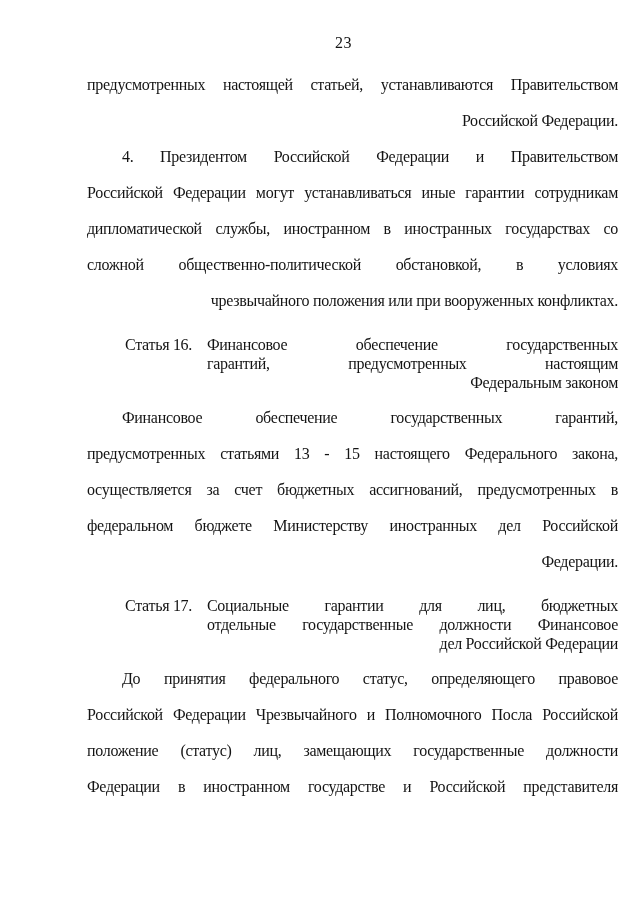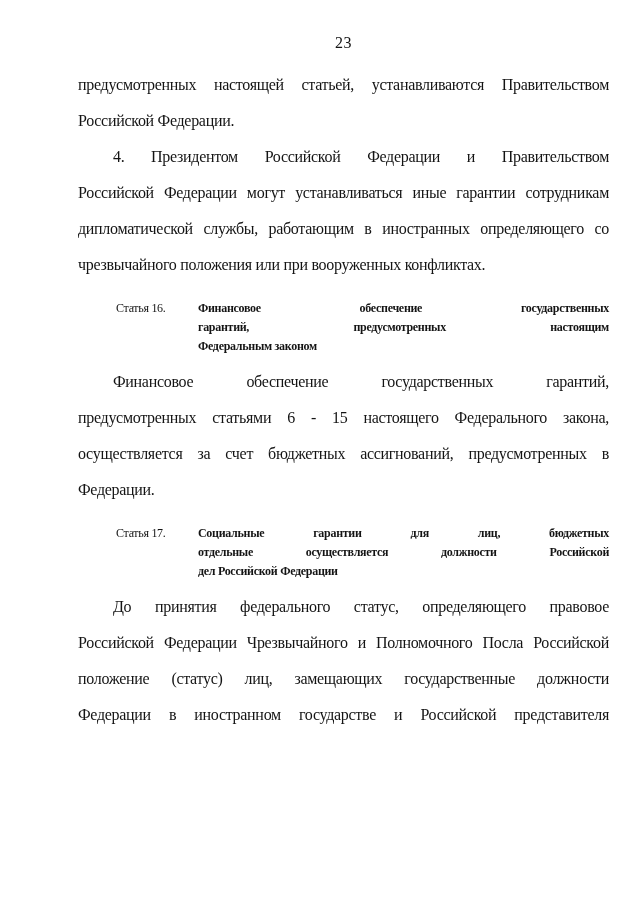--- a/index.html
+++ b/index.html
@@ -16,83 +16,85 @@
     color: #141414;
     background: #ffffff;
   }
   .page-number {
     text-align: center;
     font-size: 16px;
     line-height: 20px;
     margin-bottom: 14px;
     letter-spacing: 0.5px;
   }
-  .doc-body { width: 100%; }
+  .doc-body { width: 100%; margin-left: 9px; }
   .paragraph {
     font-size: 16px;
     line-height: 36px;
     letter-spacing: -0.3px;
     margin: 0;
   }
-  .line { min-height: 36px; text-align: left; }
+  .line { min-height: 36px; text-align: right; }
   .fj { text-align: justify; text-align-last: justify; }
   .indent { text-indent: 35px; }
   .article-heading {
     display: flex;
     align-items: flex-start;
     margin-top: 16px;
     margin-bottom: 8px;
-    font-size: 12px;
+    font-size: 16px;
     line-height: 19px;
     letter-spacing: -0.3px;
   }
   .heading-label {
     flex: 0 0 120px;
     box-sizing: border-box;
     padding-left: 38px;
     font-weight: normal;
   }
-  .heading-title { flex: 1 1 auto; font-weight: bold; }
+  .heading-title { flex: 1 1 auto; font-weight: normal; }
   .heading-title .line { min-height: 19px; }
 </style>
 </head>
 <body>
 
 <div class="page">
   <div class="page-number">23</div>
   <div class="doc-body">
       <div class="paragraph">
         <div class="line fj">предусмотренных настоящей статьей, устанавливаются Правительством</div>
         <div class="line">Российской Федерации.</div>
       </div>
       <div class="paragraph">
         <div class="line fj indent">4. Президентом Российской Федерации и Правительством</div>
         <div class="line fj">Российской Федерации могут устанавливаться иные гарантии сотрудникам</div>
-        <div class="line fj">дипломатической службы, работающим в иностранных определяющего со</div>
+        <div class="line fj">дипломатической службы, иностранном в иностранных государствах со</div>
+        <div class="line fj">сложной общественно-политической обстановкой, в условиях</div>
         <div class="line">чрезвычайного положения или при вооруженных конфликтах.</div>
       </div>
       <div class="article-heading">
         <div class="heading-label">Статья 16.</div>
         <div class="heading-title">
           <div class="line fj">Финансовое обеспечение государственных</div>
           <div class="line fj">гарантий, предусмотренных настоящим</div>
           <div class="line">Федеральным законом</div>
         </div>
       </div>
       <div class="paragraph">
         <div class="line fj indent">Финансовое обеспечение государственных гарантий,</div>
-        <div class="line fj">предусмотренных статьями 6 - 15 настоящего Федерального закона,</div>
+        <div class="line fj">предусмотренных статьями 13 - 15 настоящего Федерального закона,</div>
         <div class="line fj">осуществляется за счет бюджетных ассигнований, предусмотренных в</div>
+        <div class="line fj">федеральном бюджете Министерству иностранных дел Российской</div>
         <div class="line">Федерации.</div>
       </div>
       <div class="article-heading">
         <div class="heading-label">Статья 17.</div>
         <div class="heading-title">
           <div class="line fj">Социальные гарантии для лиц, бюджетных</div>
-          <div class="line fj">отдельные осуществляется должности Российской</div>
+          <div class="line fj">отдельные государственные должности Финансовое</div>
           <div class="line">дел Российской Федерации</div>
         </div>
       </div>
       <div class="paragraph">
         <div class="line fj indent">До принятия федерального статус, определяющего правовое</div>
         <div class="line fj">Российской Федерации Чрезвычайного и Полномочного Посла Российской</div>
         <div class="line fj">положение (статус) лиц, замещающих государственные должности</div>
         <div class="line fj">Федерации в иностранном государстве и Российской представителя</div>
       </div>
     </div>

